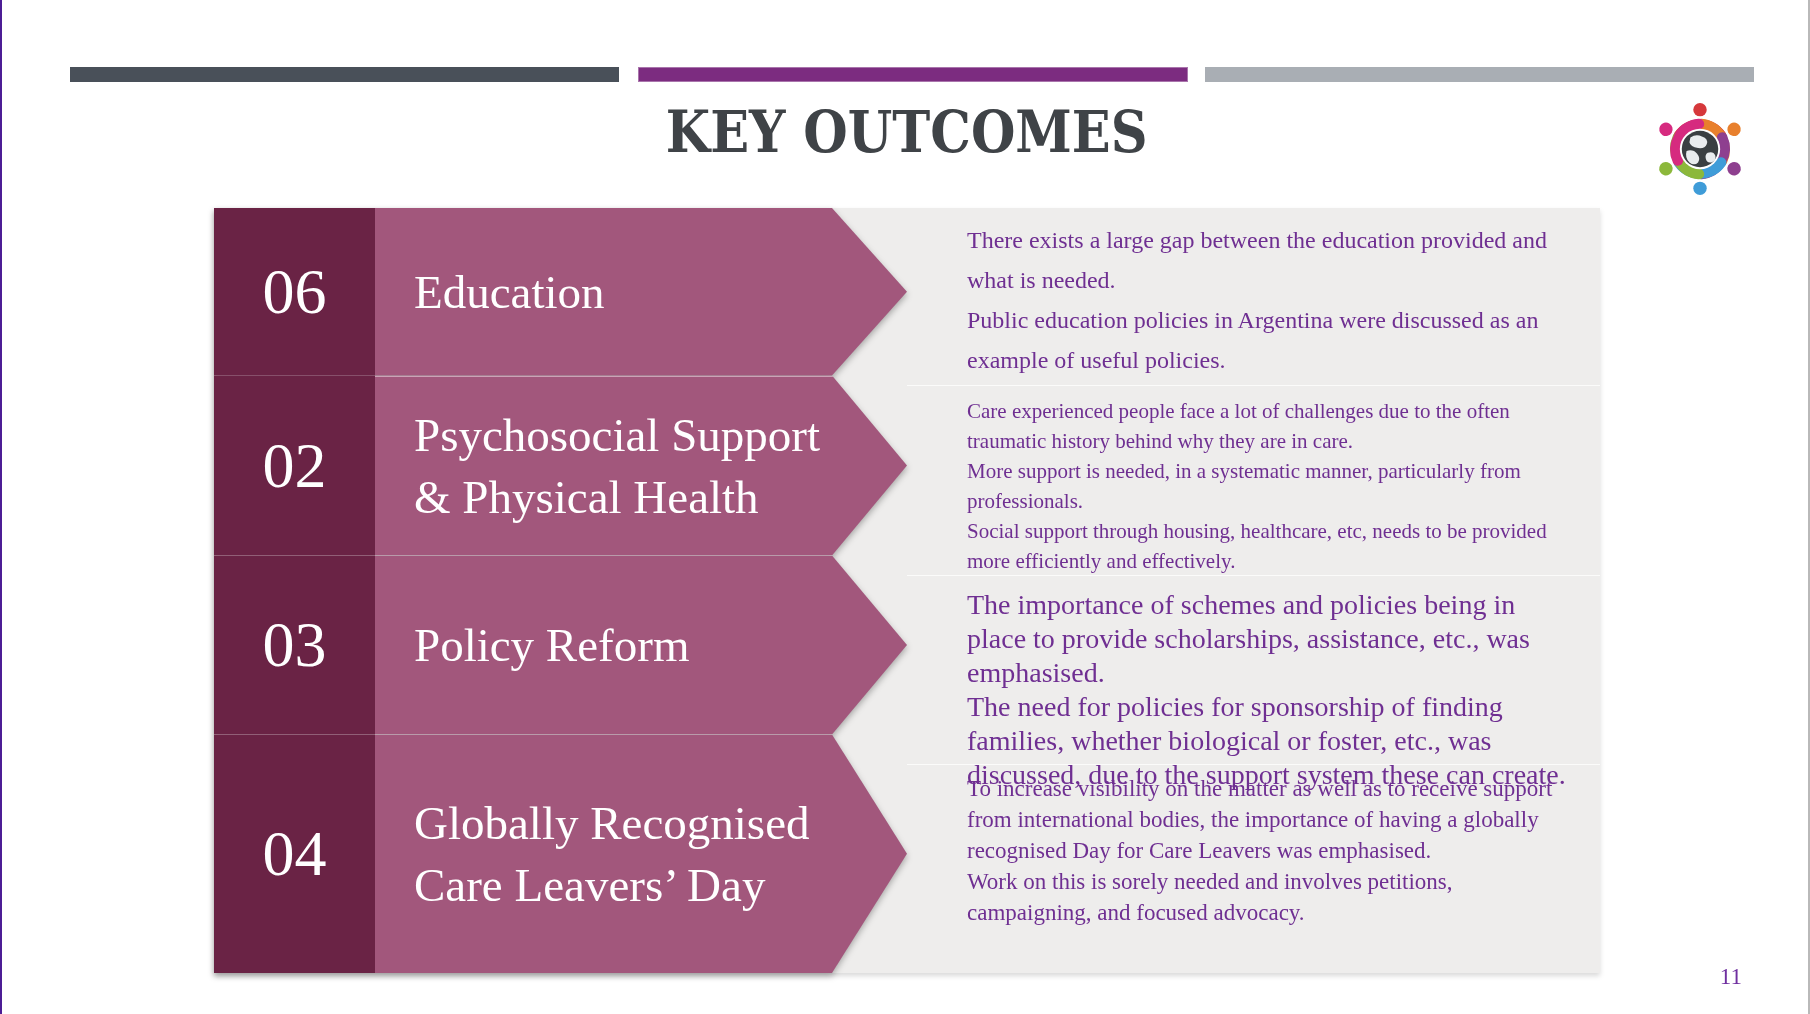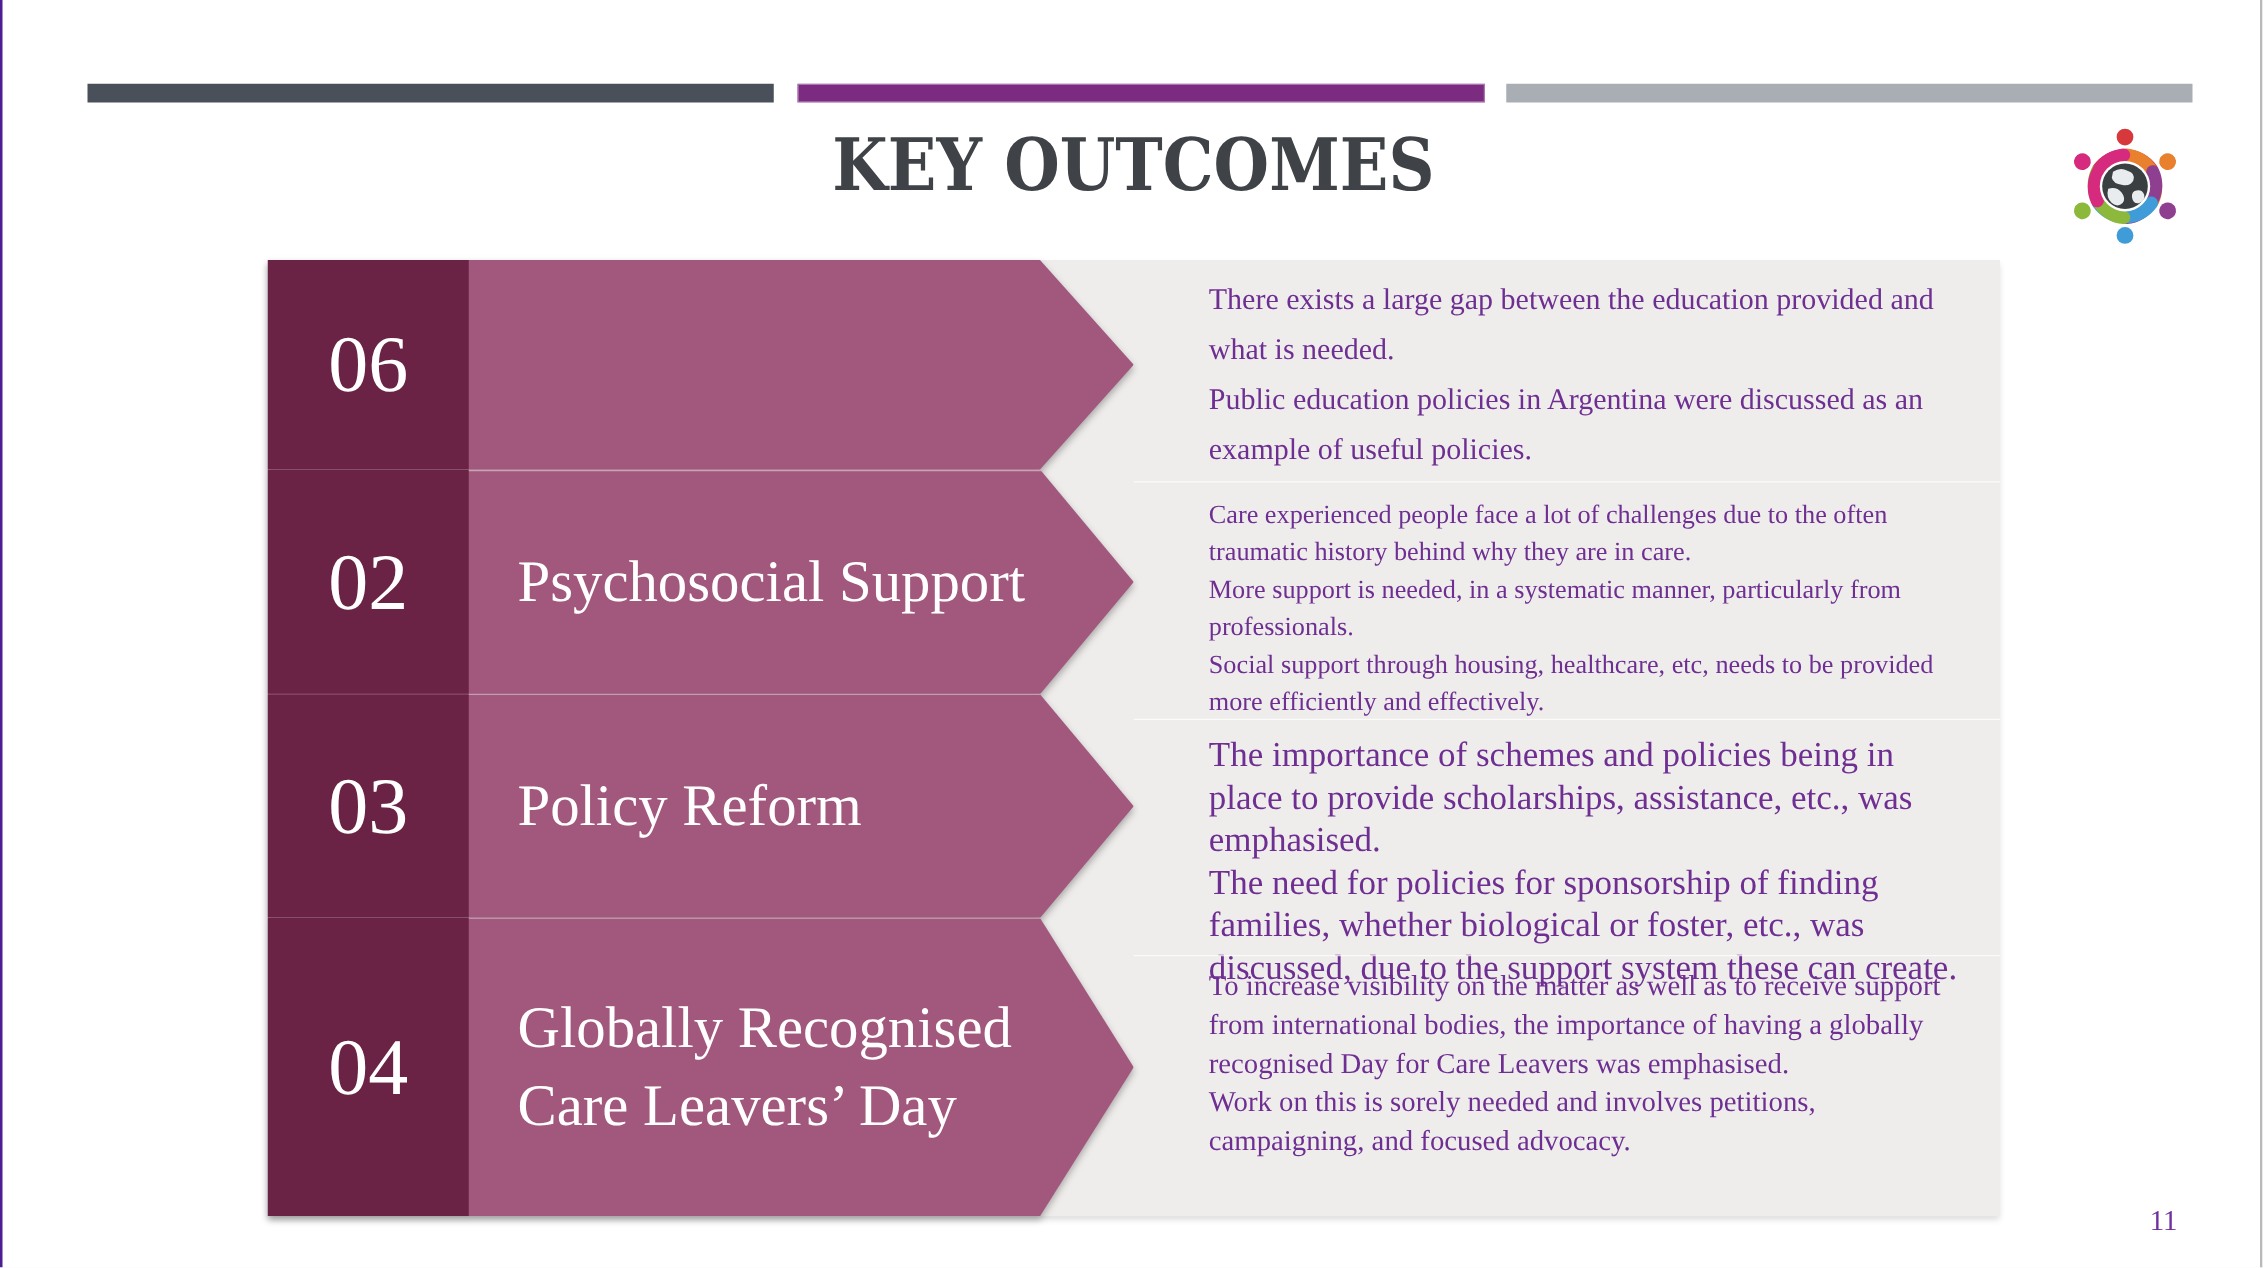--- a/index.html
+++ b/index.html
@@ -137,25 +137,29 @@
       <circle cx="50" cy="50" r="19" fill="#3a3f42"></circle>
       <path d="M40 38 q6 -4 12 -1 q7 2 5 8 q-2 5 -9 4 q-8 -1 -9 -6 z M36 52 q7 -2 11 3 q4 5 1 9 q-4 4 -9 0 q-5 -5 -3 -12 z M58 54 q6 -2 8 3 q1 5 -4 7 q-5 1 -6 -4 q-1 -4 2 -6 z" fill="#e9ecee"></path>
     </svg>
   </div>
 
   <div class="panel"></div>
 
   <div class="arrows">
     <div class="arrow-row r1">
       <div class="num">06</div>
+      <div class="btitle">
+        <span class="tl">Education</span>
+      </div>
     </div>
     <div class="arrow-row r2">
       <div class="num">02</div>
       <div class="btitle">
         <span class="tl">Psychosocial Support</span>
+        <span class="tl">&amp; Physical Health</span>
       </div>
     </div>
     <div class="arrow-row r3">
       <div class="num">03</div>
       <div class="btitle">
         <span class="tl">Policy Reform</span>
       </div>
     </div>
     <div class="arrow-row r4">
       <div class="num">04</div>

